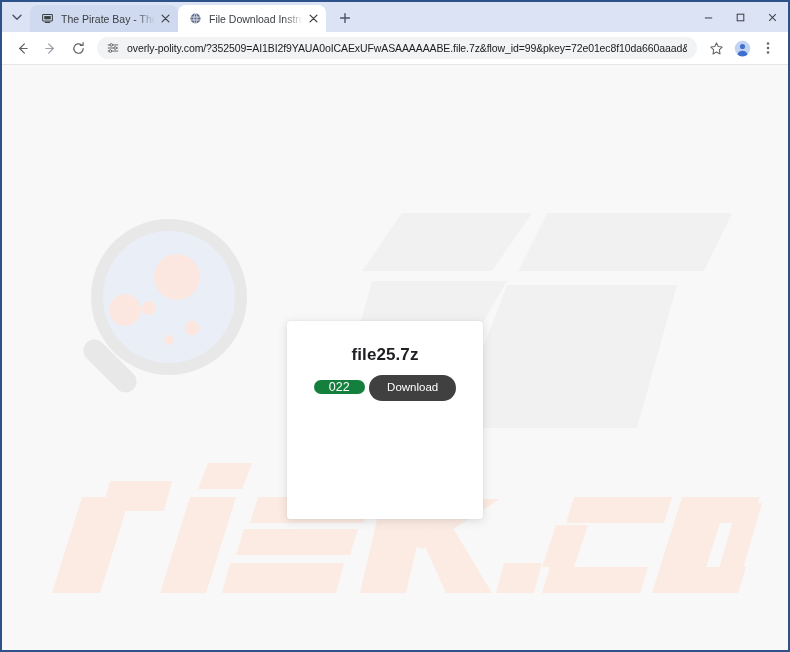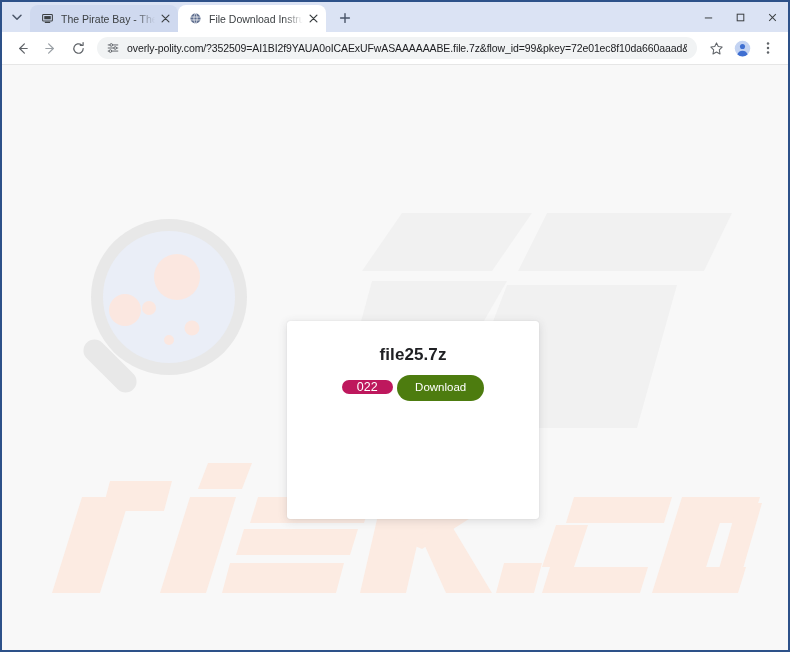--- a/index.html
+++ b/index.html
@@ -212,21 +212,21 @@
     width: 200px;
     height: 210px;
     pointer-events: none;
   }
 
   
   .card {
     position: absolute;
     left: 285px;
     top: 256px;
-    width: 252px;
+    width: 196px;
     height: 198px;
     background: #ffffff;
     border-radius: 3px;
     box-shadow: 0 2px 10px rgba(60,64,67,0.16), 0 0 1px rgba(60,64,67,0.22);
     text-align: center;
     box-sizing: border-box;
     padding-top: 24px;
   }
   .card-title {
     font-size: 17px;
@@ -238,37 +238,37 @@
   .card-sub {
     font-size: 11.5px;
     color: #2b2b2b;
     margin: 19px 0 0 0;
   }
   .pill {
     display: inline-block;
     margin-top: 11px;
     min-width: 48px;
     padding: 0 15px;
-    background: #be185d;
+    background: #15803d;
     color: #ffffff;
     font-size: 12.5px;
     border-radius: 18px;
     box-sizing: border-box;
     line-height: 1.15;
   }
   .card-sub2 {
     font-size: 11.5px;
     color: #2b2b2b;
     margin: 13px 0 0 0;
   }
   .dl-btn {
     display: inline-block;
     margin-top: 10px;
     padding: 6px 18px;
-    background: #4d7c0f;
+    background: #404040;
     color: #ffffff;
     font-size: 11.5px;
     border: none;
     border-radius: 18px;
     font-family: "Liberation Sans", sans-serif;
     line-height: 1.2;
     cursor: pointer;
   }
 </style>
 </head>

